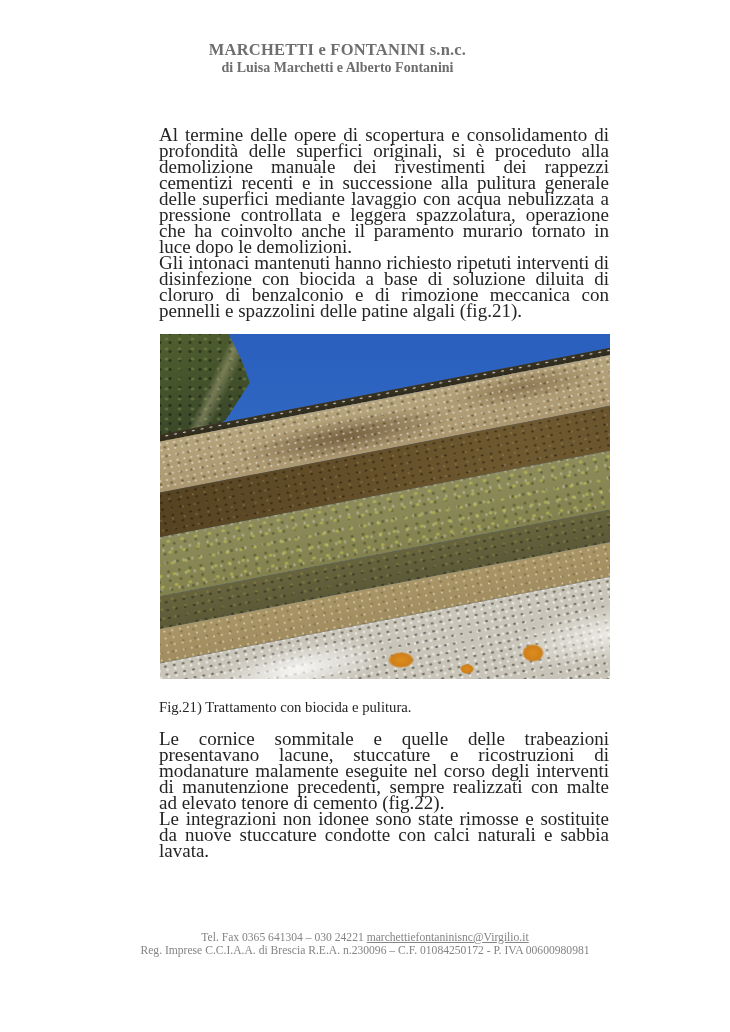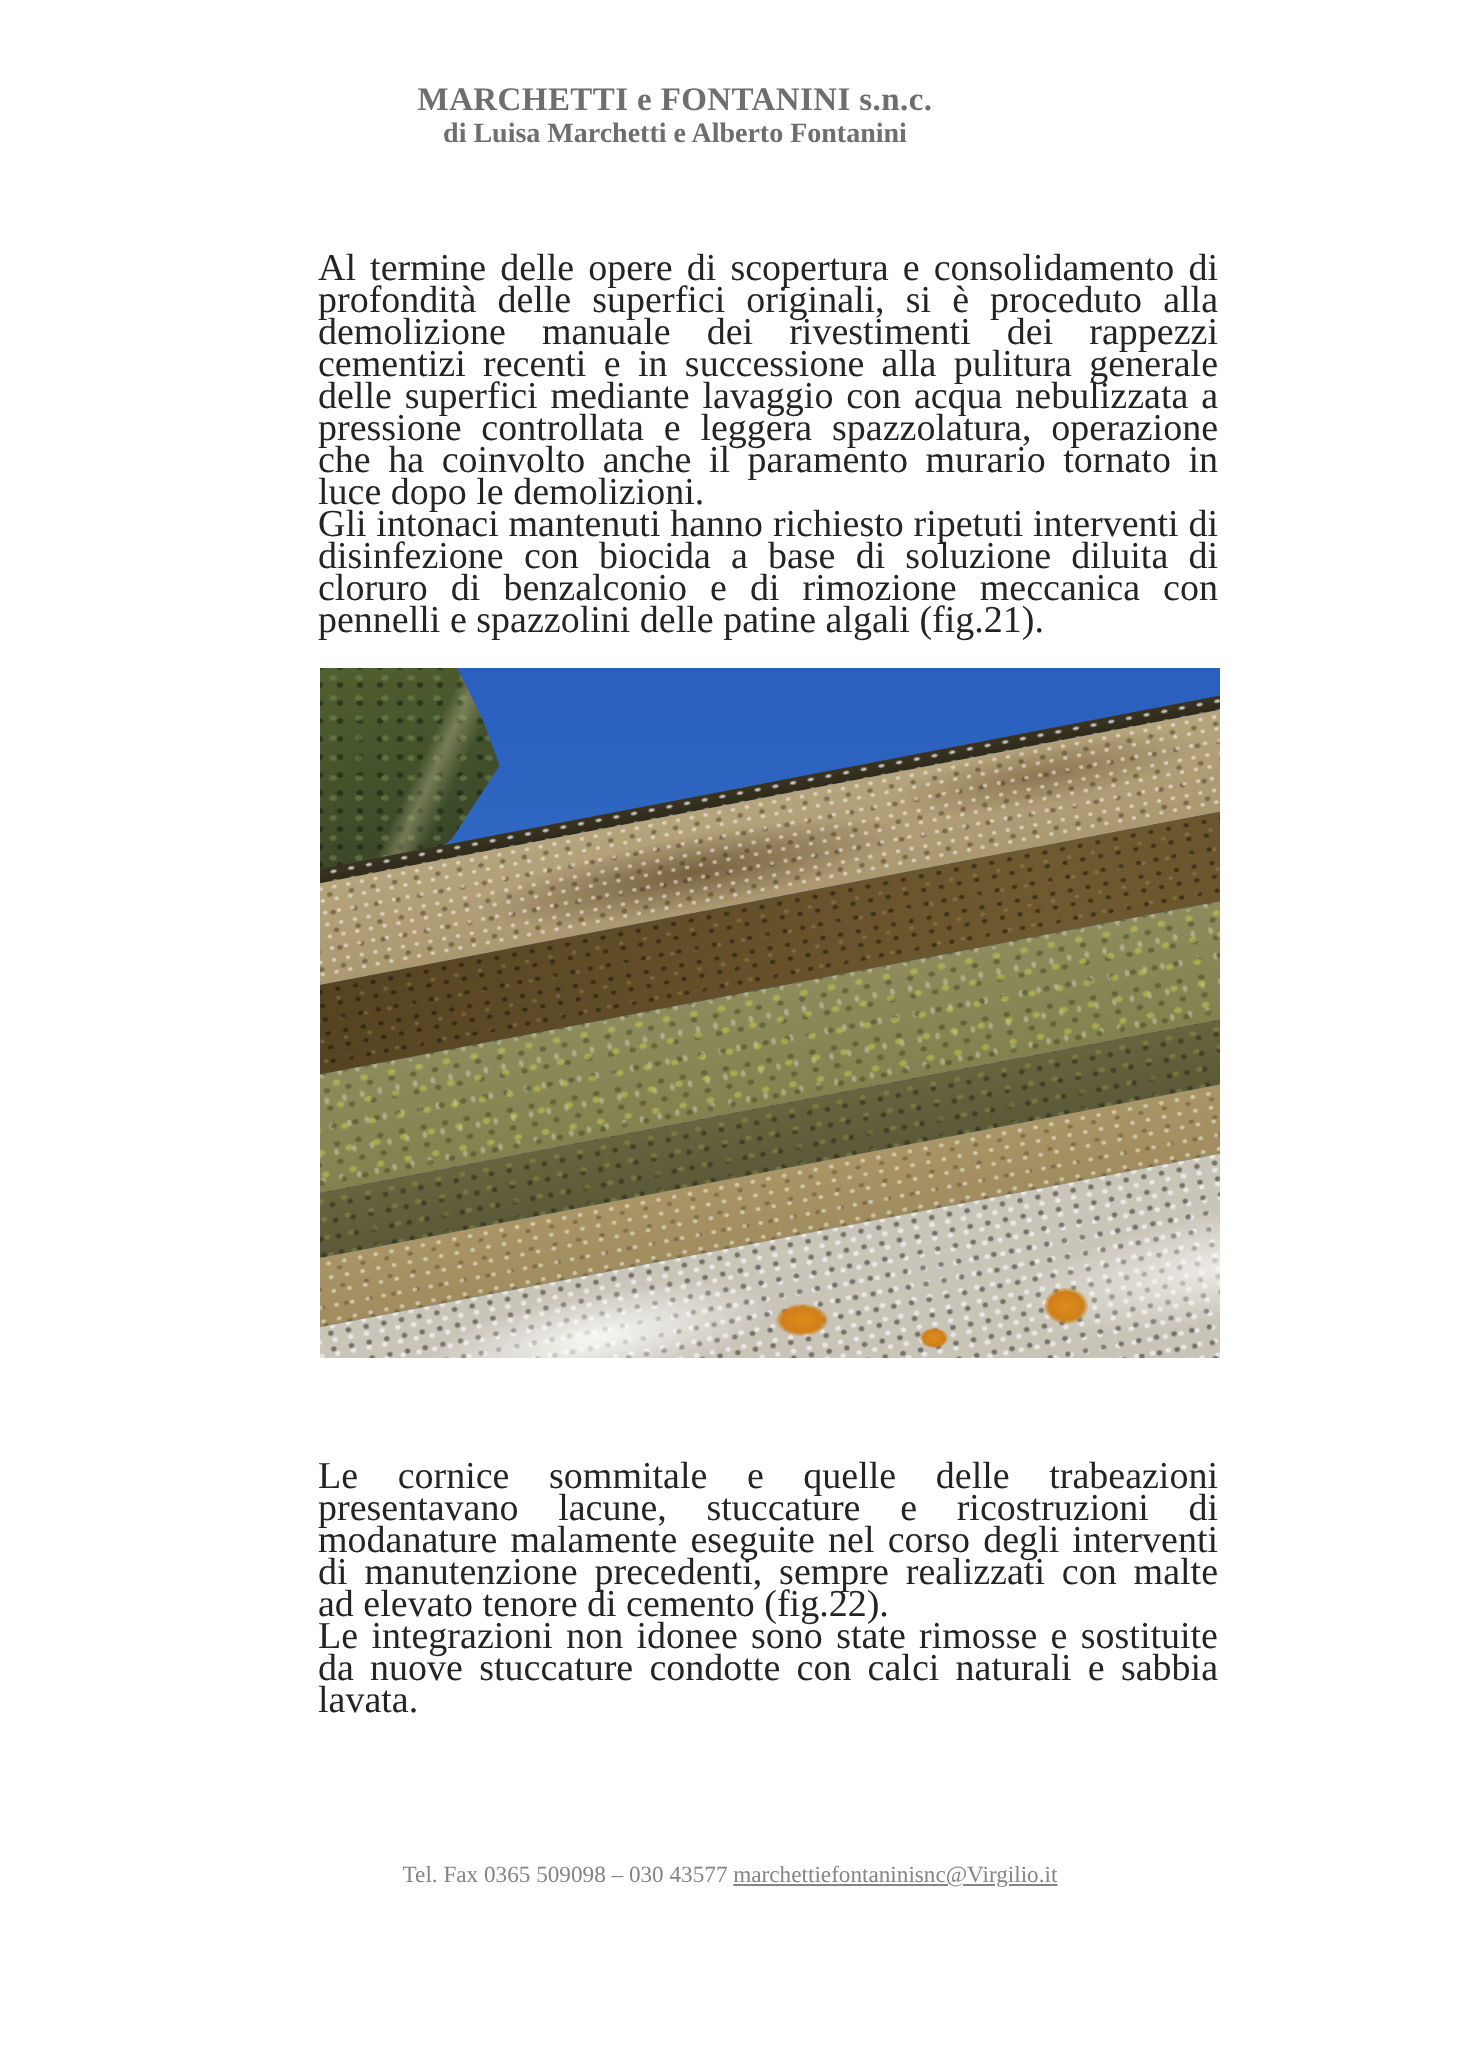--- a/index.html
+++ b/index.html
@@ -111,23 +111,25 @@
       <div class="band band-moss"></div>
       <div class="band band-darkmoss"></div>
       <div class="band band-tan"></div>
       <div class="band band-gray"></div>
     </div>
     <div class="lichen lichen-a"></div>
     <div class="lichen lichen-b"></div>
     <div class="lichen lichen-c"></div>
   </div>
 
+  <div class="caption">Fig.21) Trattamento con biocida e pulitura.</div>
 
   <div class="bodyblock" id="body-2">
     <p>Le cornice sommitale e quelle delle trabeazioni presentavano lacune, stuccature e ricostruzioni di modanature malamente eseguite nel corso degli interventi di manutenzione precedenti, sempre realizzati con malte ad elevato tenore di cemento (fig.22).</p>
     <p>Le integrazioni non idonee sono state rimosse e sostituite da nuove stuccature condotte con calci naturali e sabbia lavata.</p>
   </div>
 
   <div class="footer">
-    <div><span>Tel.  Fax  0365 509098 – 030 43577  </span><a class="email-link">marchettiefontaninisnc@Virgilio.it</a></div>
+    <div><span>Tel.  Fax  0365 641304 – 030 24221  </span><a class="email-link">marchettiefontaninisnc@Virgilio.it</a></div>
+    <div>Reg. Imprese C.C.I.A.A. di Brescia R.E.A. n.230096 – C.F. 01084250172  - P. IVA 00600980981</div>
   </div>
 
 </div>
 
 </body></html>

